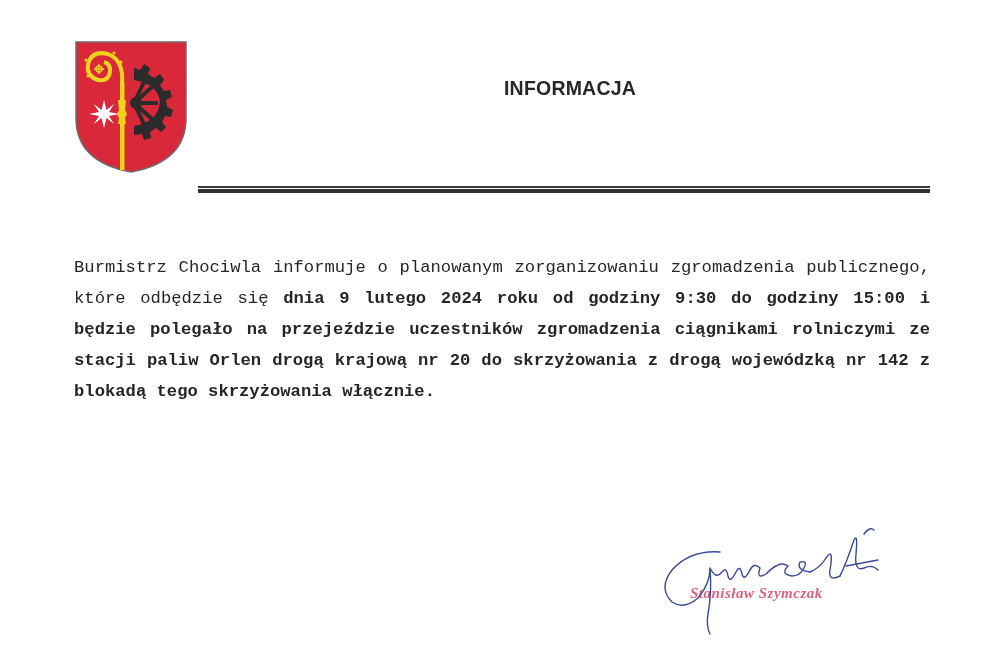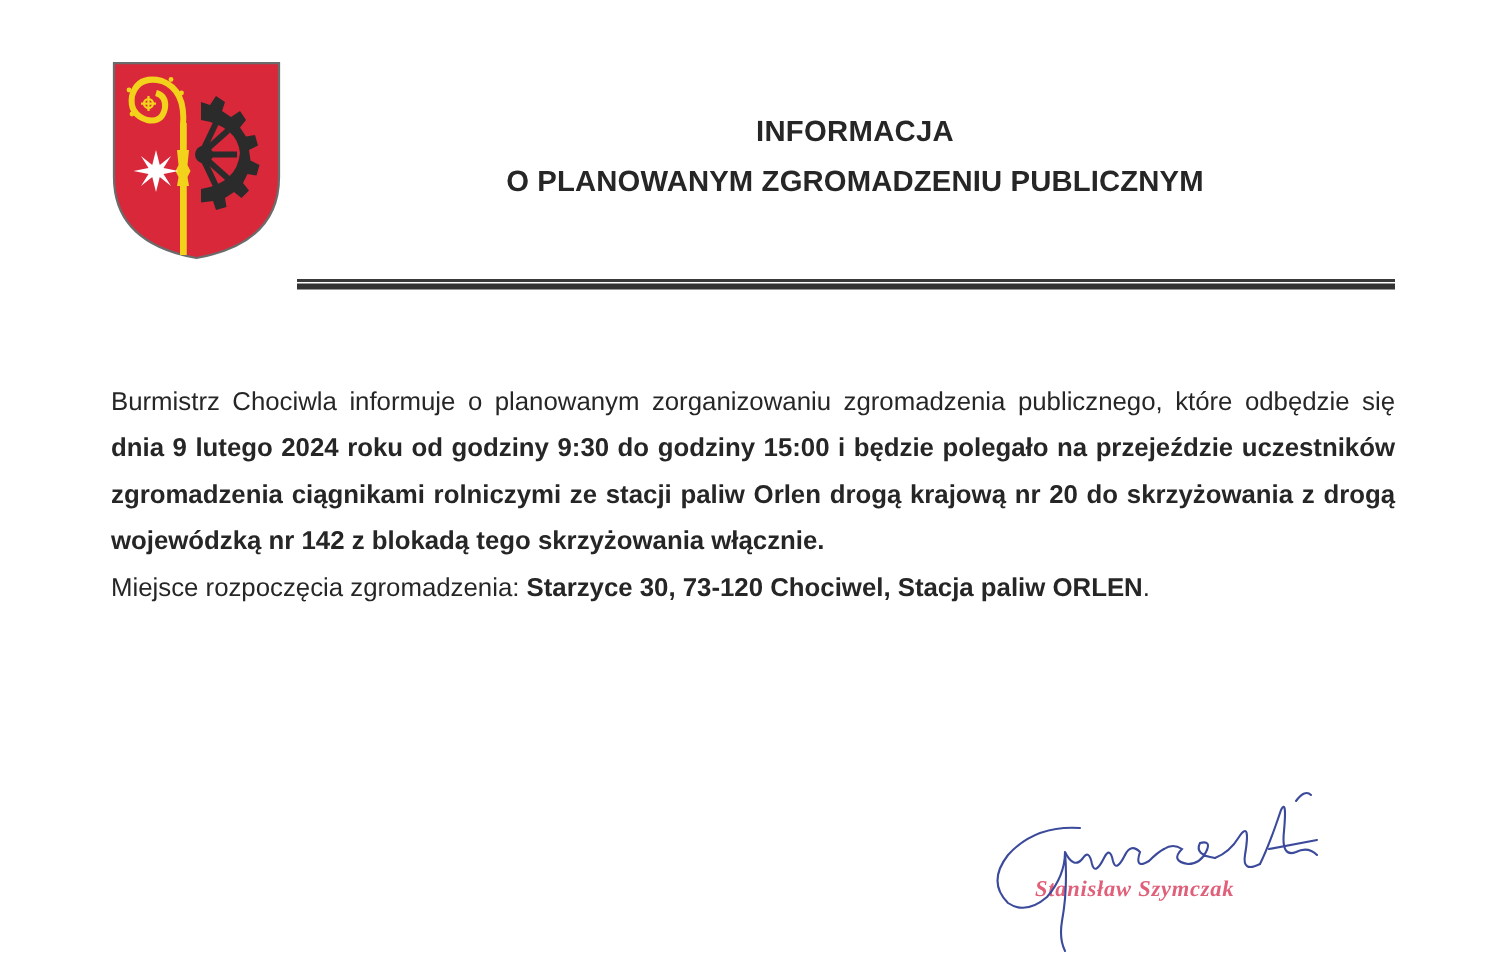--- a/index.html
+++ b/index.html
@@ -62,20 +62,21 @@
       top: 252px;
       width: 856px;
       font-size: 17.2px;
       line-height: 31px;
       color: #262626;
     }
     .para {
       margin: 0;
       text-align: justify;
       text-align-last: left;
+      font-family: Liberation Mono, monospace;
     }
     .para b { font-weight: bold; }
     .place {
       margin: 0;
       text-align: left;
     }
     .signature-area {
       position: absolute;
       left: 650px;
       top: 510px;
@@ -146,31 +147,29 @@
     <circle cx="47" cy="22" r="1.6" fill="#f2d21a"></circle>
     <circle cx="12" cy="20" r="1.6" fill="#f2d21a"></circle>
     <circle cx="14" cy="36" r="1.6" fill="#f2d21a"></circle>
 
     <path d="M30 60 L32.5 70 L40 64 L35 72 L45 74 L35 76 L40 84 L32.5 78 L30 88 L27.5 78 L20 84 L25 76 L15 74 L25 72 L20 64 L27.5 70 Z" fill="#ffffff"></path>
   </svg>
 </div>
 
 <div class="title-block">
   <div class="title-line1">INFORMACJA</div>
-  <div class="title-line2">O PLANOWANYM ZGROMADZENIU PUBLICZNYM</div>
 </div>
 
 <div class="rule">
   <div class="thin"></div>
   <div class="thick"></div>
 </div>
 
 <div class="body-text">
   <p class="para"><span>Burmistrz Chociwla informuje o planowanym zorganizowaniu zgromadzenia publicznego, które odbędzie się </span><b>dnia 9 lutego 2024 roku od godziny 9:30 do godziny 15:00 i będzie polegało na przejeździe uczestników zgromadzenia ciągnikami rolniczymi ze stacji paliw Orlen drogą krajową nr 20 do skrzyżowania z drogą wojewódzką nr 142 z blokadą tego skrzyżowania włącznie.</b></p>
-  <p class="place"><span>Miejsce rozpoczęcia zgromadzenia: </span><b>Starzyce 30, 73-120 Chociwel, Stacja paliw ORLEN</b><span>.</span></p>
 </div>
 
 <div class="signature-area">
   <div class="stamp-name">Stanisław Szymczak</div>
   <svg class="sig-svg" viewBox="0 0 260 130">
     <g fill="none" stroke="#3b4a9a" stroke-width="1.4" stroke-linecap="round">
       <path d="M70 42 Q40 40 22 60 Q8 78 22 92 Q34 100 48 88 Q60 74 60 58 Q62 82 58 104 Q56 116 60 124"></path>
       <path d="M60 58 Q66 70 72 62 Q76 56 78 66 Q80 74 86 62 Q90 54 92 64 Q94 72 100 60"></path>
       <path d="M100 60 Q104 52 110 58 Q106 70 116 64 Q122 58 126 56"></path>
       <path d="M126 56 Q132 52 138 56 Q130 64 142 66 Q150 66 154 58 Q158 50 150 52 Q146 60 160 62"></path>

